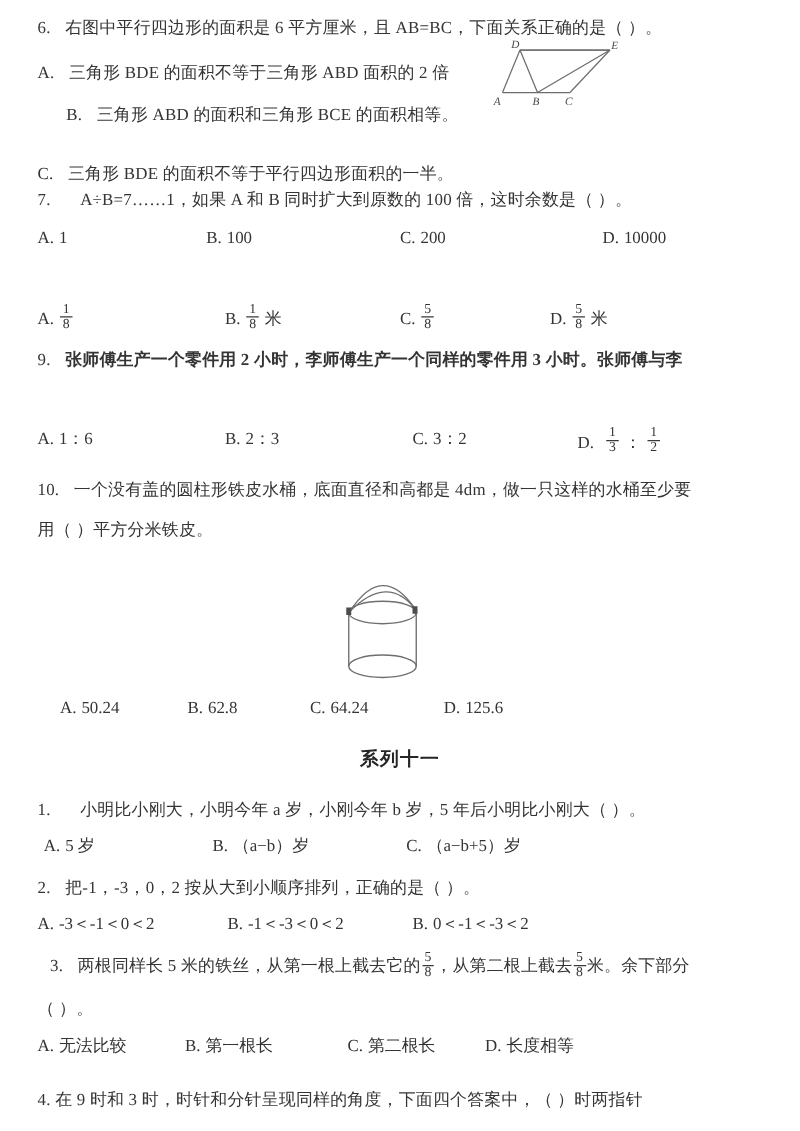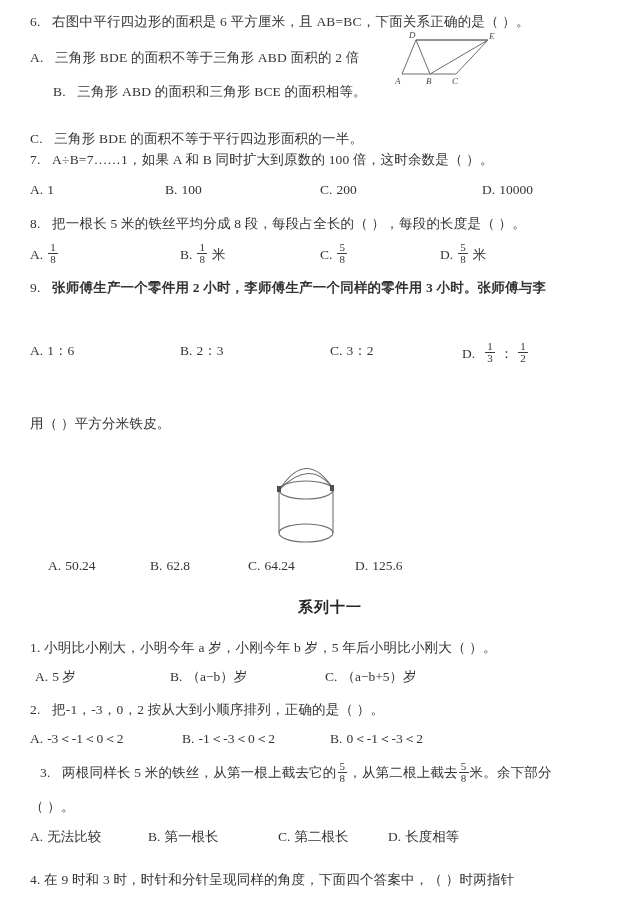--- a/index.html
+++ b/index.html
@@ -10,21 +10,21 @@
     background: #ffffff;
     font-family: "Liberation Serif", "DejaVu Serif", serif;
     color: #2b2b2b;
     overflow: hidden;
     position: relative;
   }
   .page {
     position: relative;
     width: 520px;
     height: 905px;
-    padding: 10px;
+    padding: 0;
   }
 
   
   .qline {
     position: absolute;
     font-size: 13.5px;
     line-height: 1.5;
     color: #343434;
     letter-spacing: 0.2px;
     white-space: nowrap;
@@ -121,21 +121,21 @@
         <text x="95" y="9">E</text>
         <text x="1" y="54">A</text>
         <text x="32" y="54">B</text>
         <text x="58" y="54">C</text>
       </g>
     </svg>
   </div>
 
   <div class="qline" style="left:30px; top:150px;">
     <span>7.</span>
-    <span style="margin-left:8px;text-align:right;">A÷B=7……1，如果 A 和 B 同时扩大到原数的 100 倍，这时余数是（     ）。</span>
+    <span style="margin-left:20px;text-align:right;">A÷B=7……1，如果 A 和 B 同时扩大到原数的 100 倍，这时余数是（     ）。</span>
   </div>
 
   <div class="optrow" style="top:182px;">
     <div class="opt" style="left:30px;">
       <span class="lbl">A.</span>
       <span>1</span>
     </div>
     <div class="opt" style="left:165px;">
       <span class="lbl">B.</span>
       <span>100</span>
@@ -143,24 +143,20 @@
     <div class="opt" style="left:320px;">
       <span class="lbl">C.</span>
       <span>200</span>
     </div>
     <div class="opt" style="left:482px;">
       <span class="lbl">D.</span>
       <span>10000</span>
     </div>
   </div>
 
-  <div class="qline" style="left:30px; top:214px;">
-    <span>8.</span>
-    <span style="margin-left:8px;">把一根长 5 米的铁丝平均分成 8 段，每段占全长的（     ），每段的长度是（     ）。</span>
-  </div>
 
   <div class="optrow" style="top:243px; height:30px;">
     <div class="opt" style="left:30px;">
       <span class="lbl">A.</span>
       <span class="frac">
         <span class="num">1</span>
         <span class="den">8</span>
       </span>
       <span></span>
     </div>
@@ -215,20 +211,24 @@
         <span class="den">3</span>
       </span>
       <span>：</span>
       <span class="frac">
         <span class="num">1</span>
         <span class="den">2</span>
       </span>
     </div>
   </div>
 
+  <div class="qline" style="left:30px; top:382px;">
+    <span>10.</span>
+    <span style="margin-left:8px;">一个没有盖的圆柱形铁皮水桶，底面直径和高都是 4dm，做一只这样的水桶至少要</span>
+  </div>
   <div class="qline" style="left:30px; top:414px;">用（     ）平方分米铁皮。</div>
 
   <div class="figure" style="left:258px; top:445px; width:120px; height:105px;">
     <svg width="120" height="105" viewBox="0 0 120 105" xmlns="http://www.w3.org/2000/svg">
       <g stroke="#6f6f6f" stroke-width="1.1" fill="none">
 
         <path d="M 22 44 Q 48 4 74 42"></path>
         <path d="M 22 44 Q 52 14 74 42"></path>
 
         <ellipse cx="48" cy="45" rx="27" ry="9"></ellipse>
@@ -261,21 +261,21 @@
     <div class="opt" style="left:355px;">
       <span class="lbl">D.</span>
       <span>125.6</span>
     </div>
   </div>
 
   <div class="heading" style="top:598px;">系列十一</div>
 
   <div class="qline" style="left:30px; top:638px;">
     <span>1.</span>
-    <span style="margin-left:0;">小明比小刚大，小明今年 a 岁，小刚今年 b 岁，5 年后小明比小刚大（     ）。</span>
+    <span style="margin-left:20px;">小明比小刚大，小明今年 a 岁，小刚今年 b 岁，5 年后小明比小刚大（     ）。</span>
   </div>
 
   <div class="optrow" style="top:668px;">
     <div class="opt" style="left:35px;">
       <span class="lbl">A.</span>
       <span>5 岁</span>
     </div>
     <div class="opt" style="left:170px;">
       <span class="lbl">B.</span>
       <span>（a−b）岁</span>

